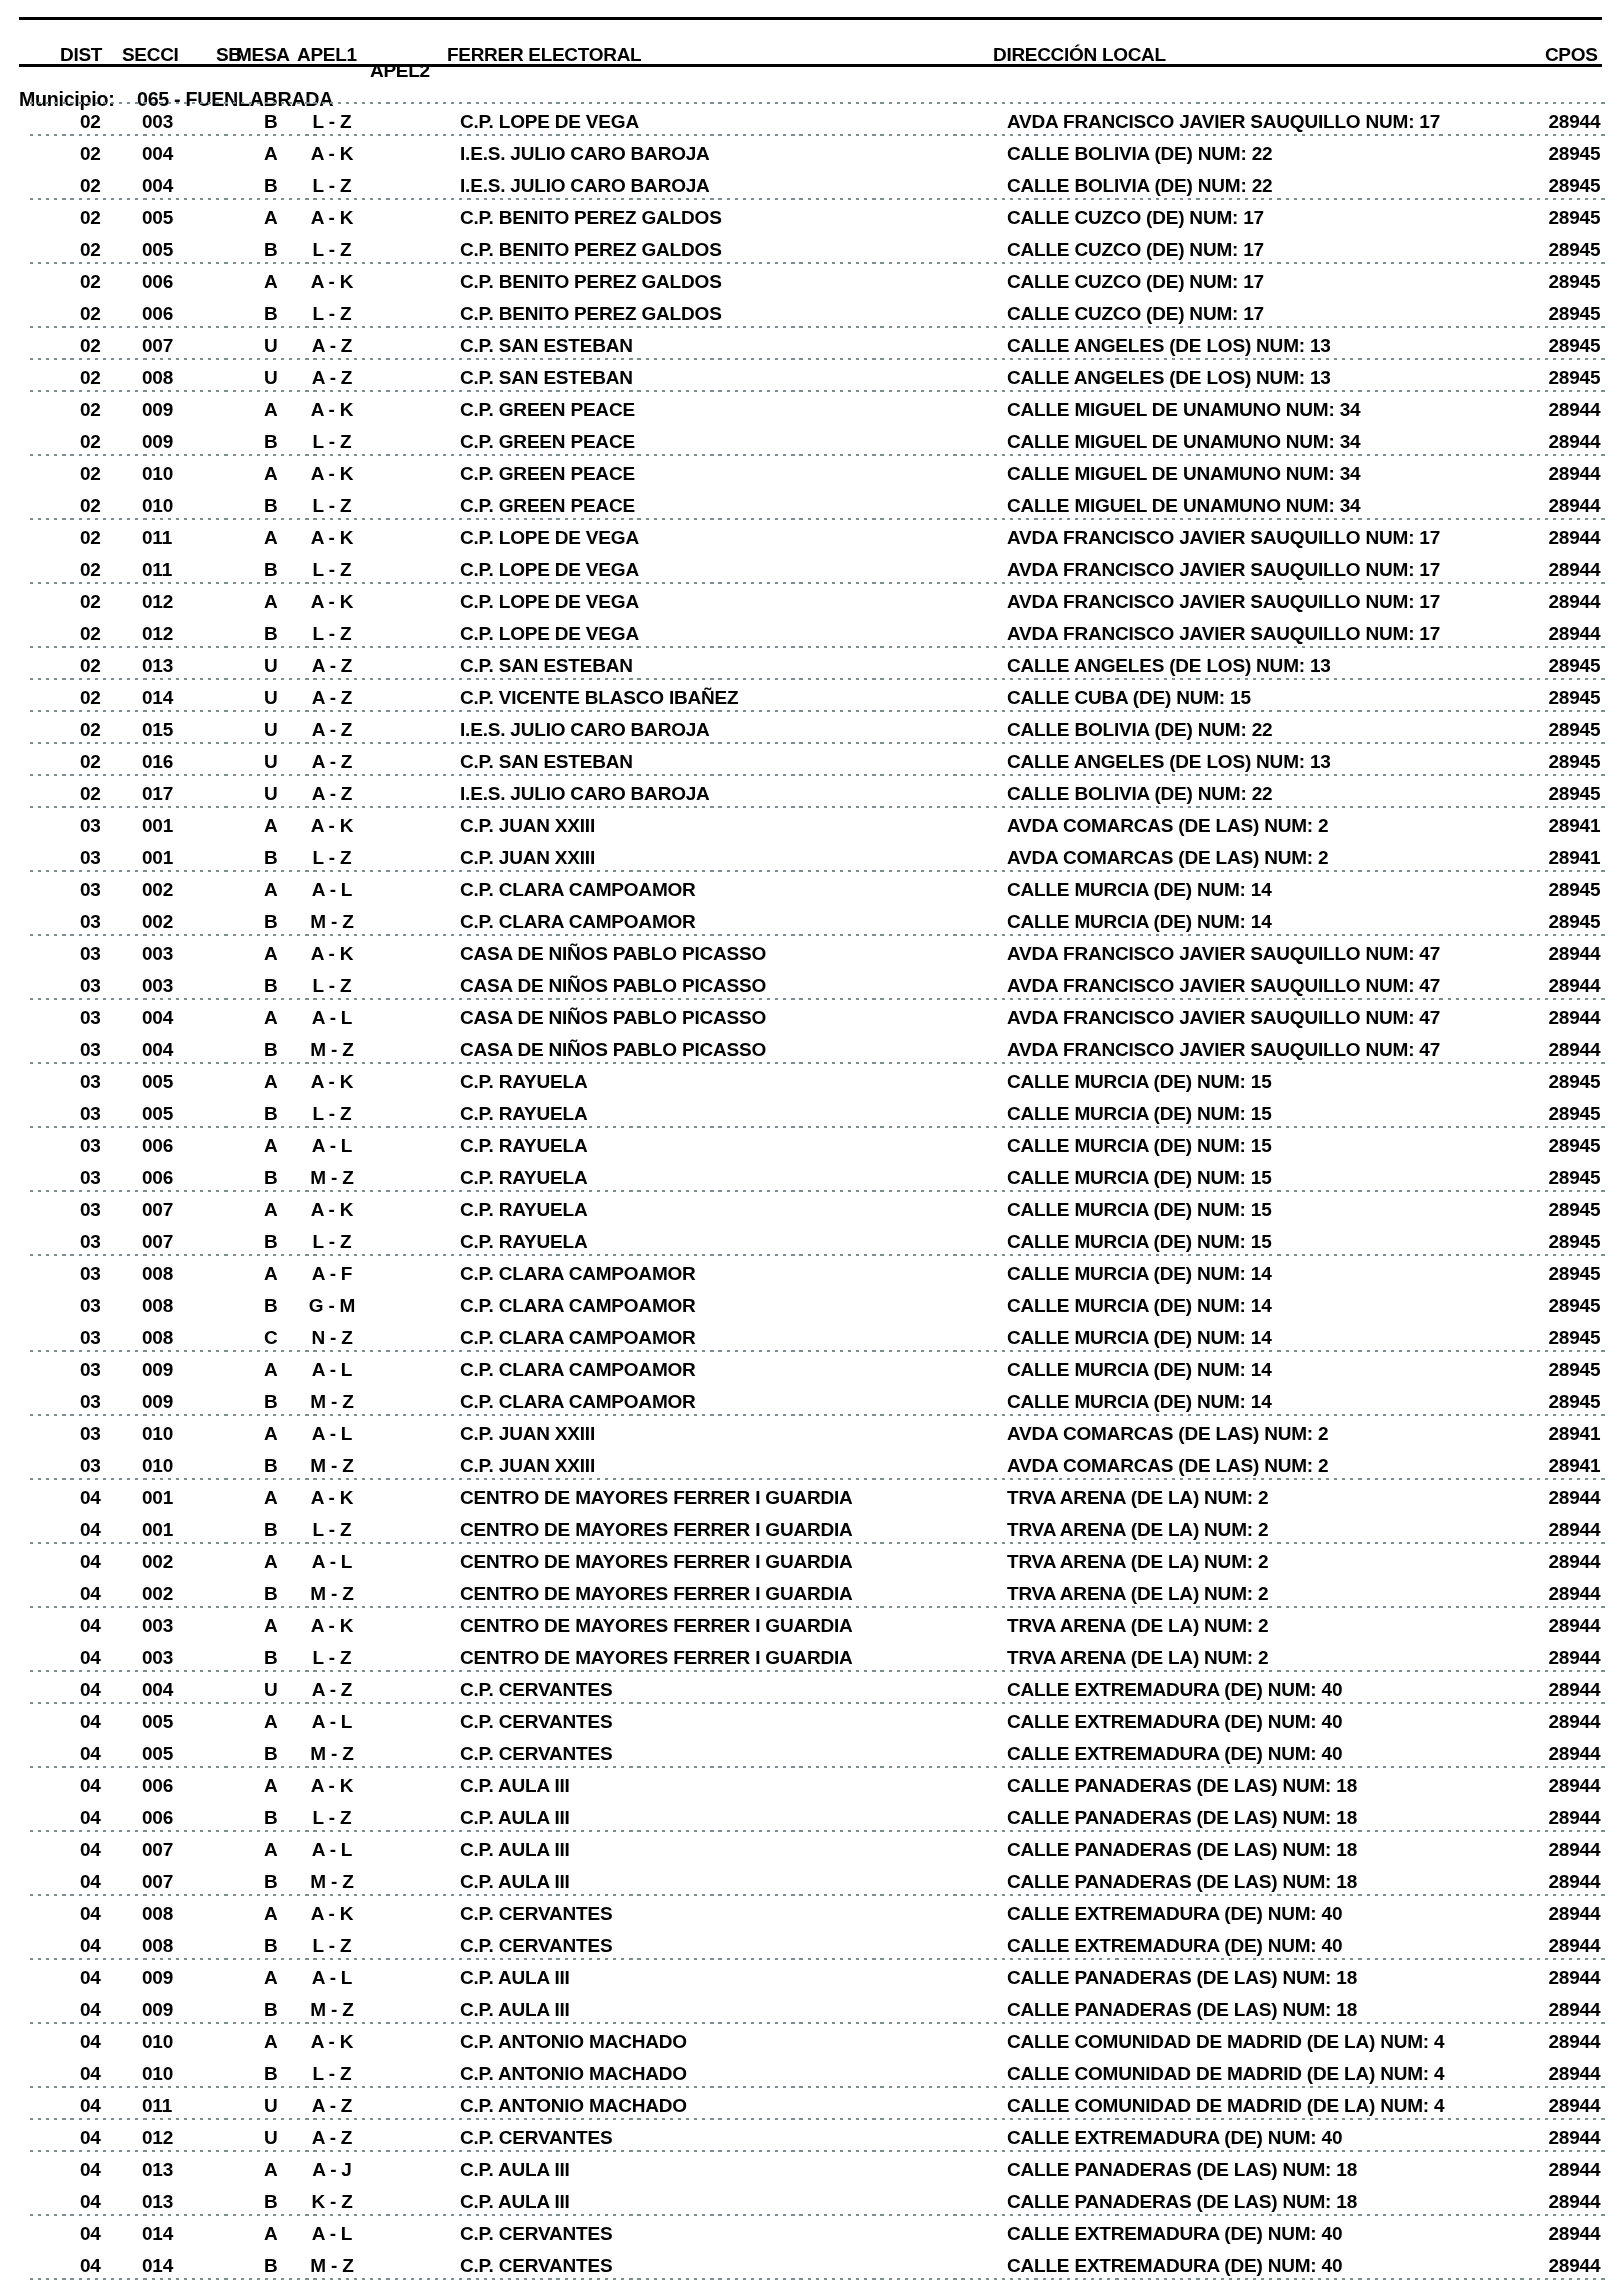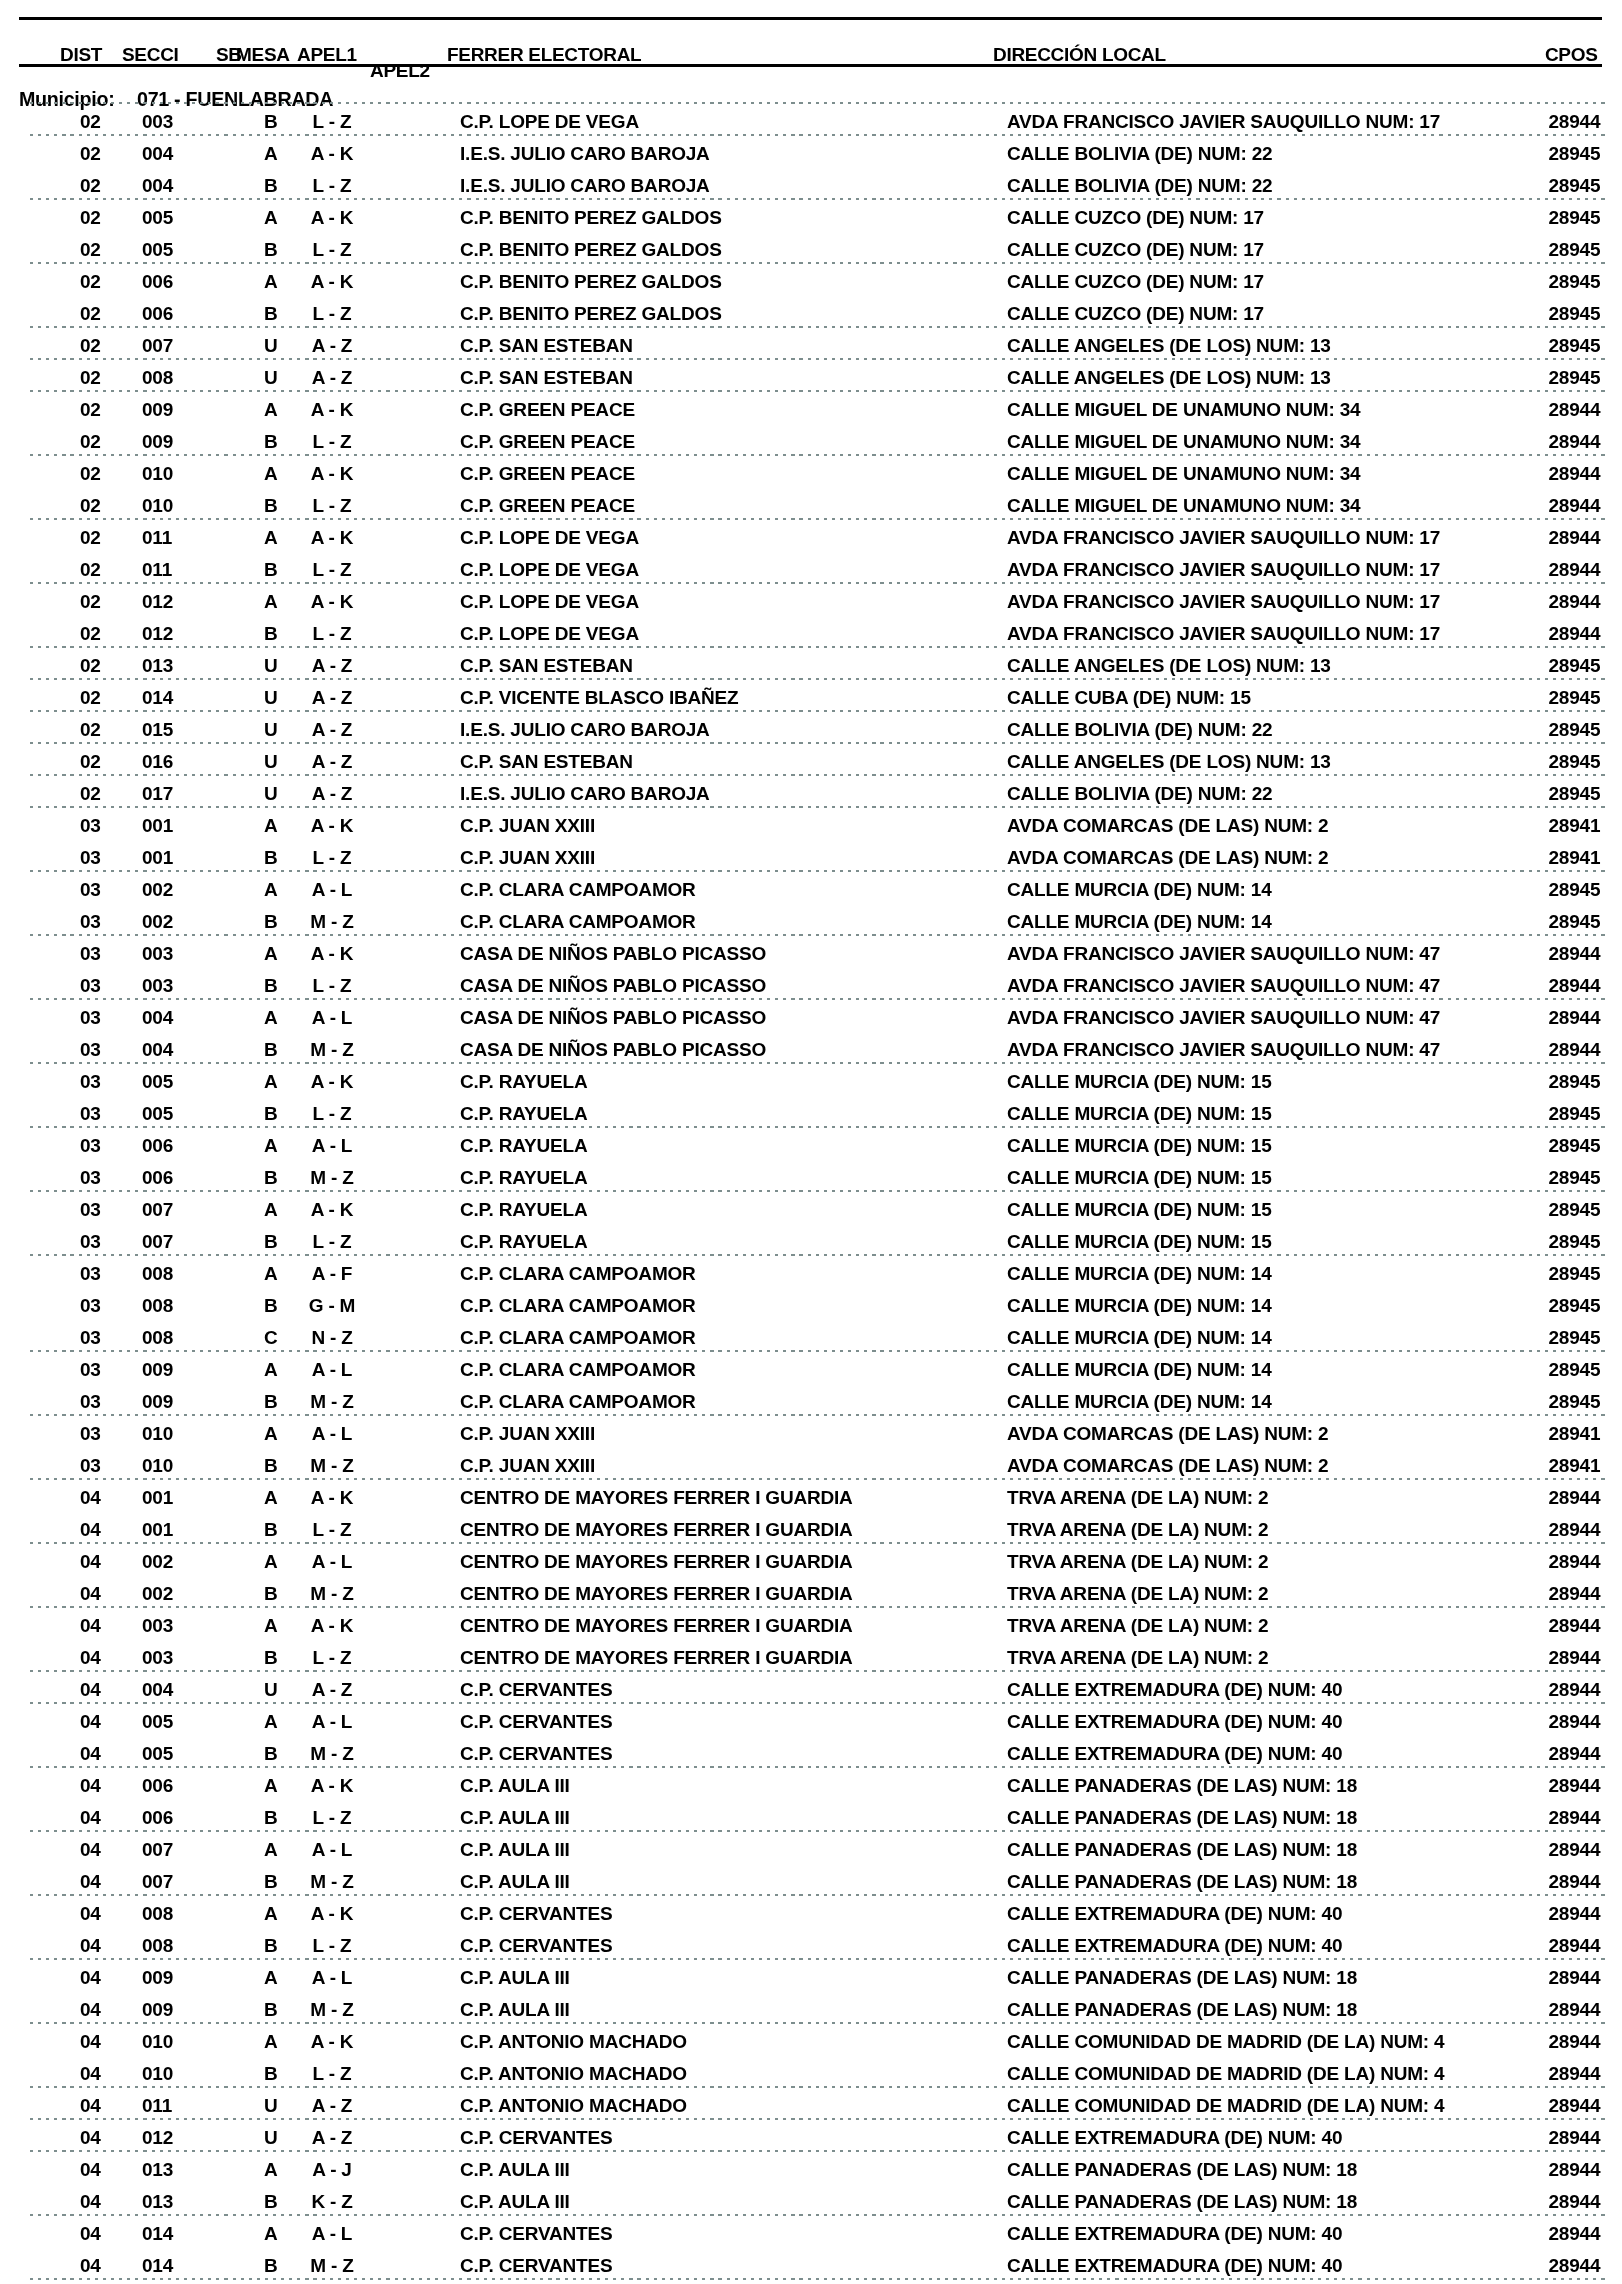--- a/index.html
+++ b/index.html
@@ -79,21 +79,21 @@
     <div class="colhead h-apel2">APEL2</div>
     <div class="colhead h-local">FERRER ELECTORAL</div>
     <div class="colhead h-dir">DIRECCIÓN LOCAL</div>
     <div class="colhead h-cpos">CPOS</div>
   </div>
 
   <div class="rule mid"></div>
 
   <div class="muni">
     <span class="m-label">Municipio:</span>
-    <span class="m-code">071 - FUENLABRADA</span>
+    <span class="m-code">065 - FUENLABRADA</span>
   </div>
 
   <div class="tbody">
       <div class="section">
         <div class="row">
           <div class="cell c-dist">02</div>
           <div class="cell c-secci">003</div>
           <div class="cell c-mesa">B</div>
           <div class="cell c-apel">L - Z</div>
           <div class="cell c-local">C.P. LOPE DE VEGA</div>

